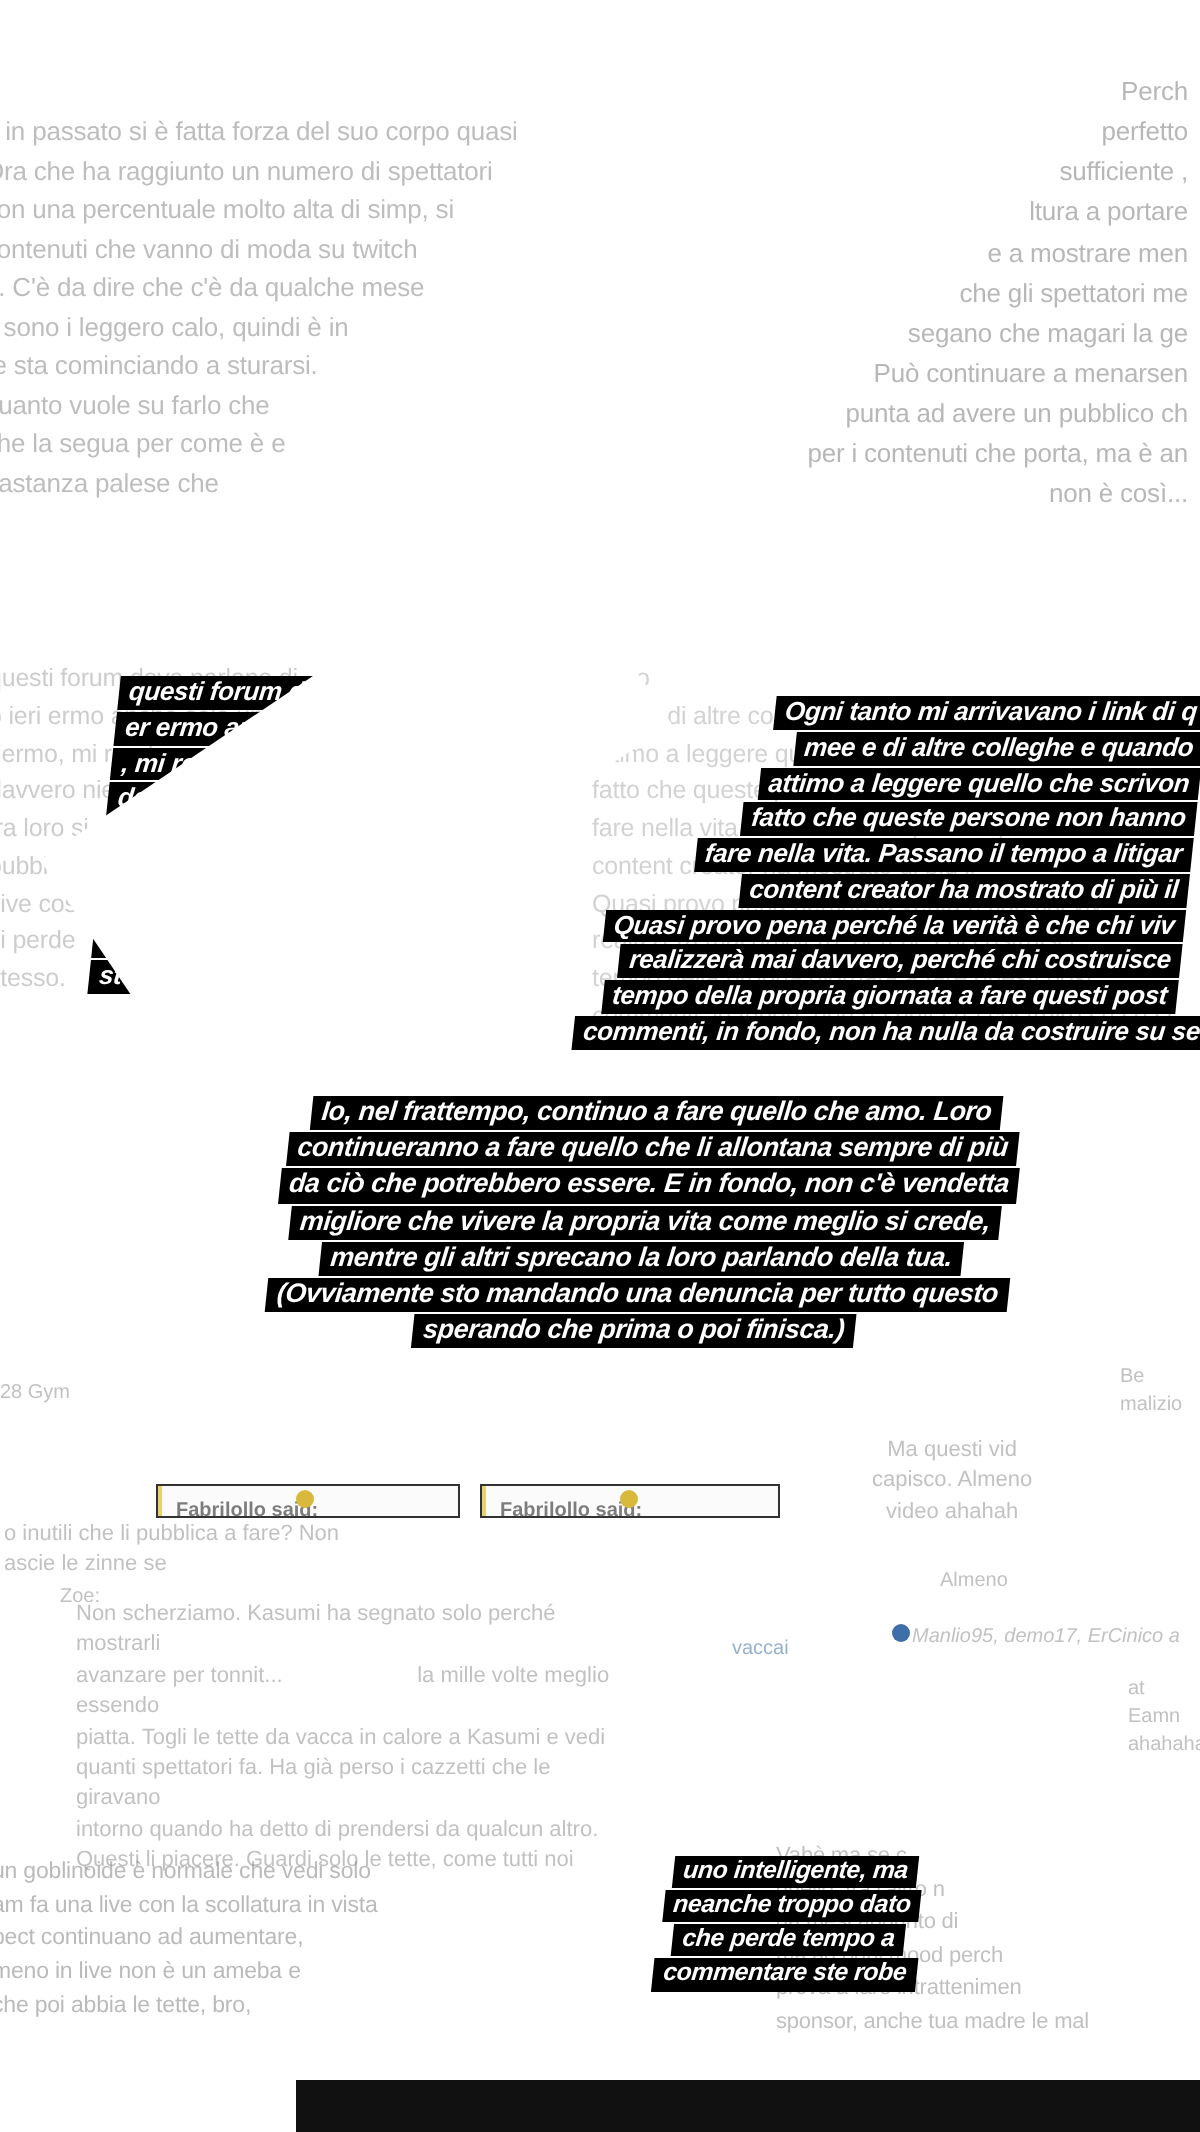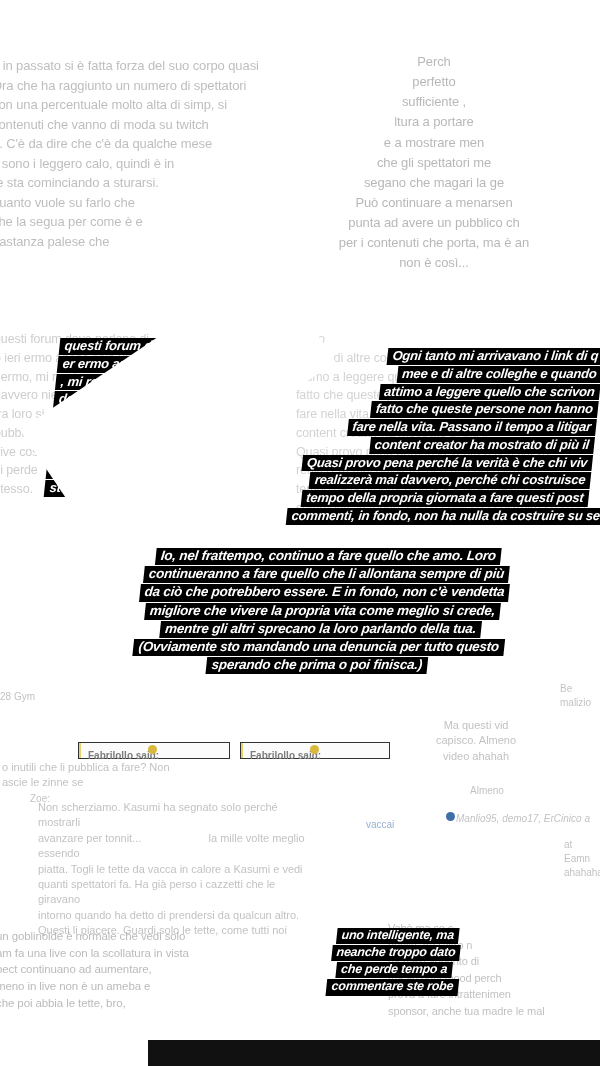--- a/index.html
+++ b/index.html
@@ -36,23 +36,23 @@
     top: 56px;
     width: 300px;
     color: #7d7d7d;
     font-size: 13px;
     line-height: 1.5;
     opacity: 0.5;
   }
   
   #bg-right-top {
     right: 6px;
-    top: 52px;
+    top: 36px;
     width: 320px;
-    text-align: center;
+    text-align: right;
     color: #7d7d7d;
     font-size: 13px;
     line-height: 1.55;
     opacity: 0.55;
   }
 
   
   #bg-left-mid {
     left: -6px;
     top: 330px;

